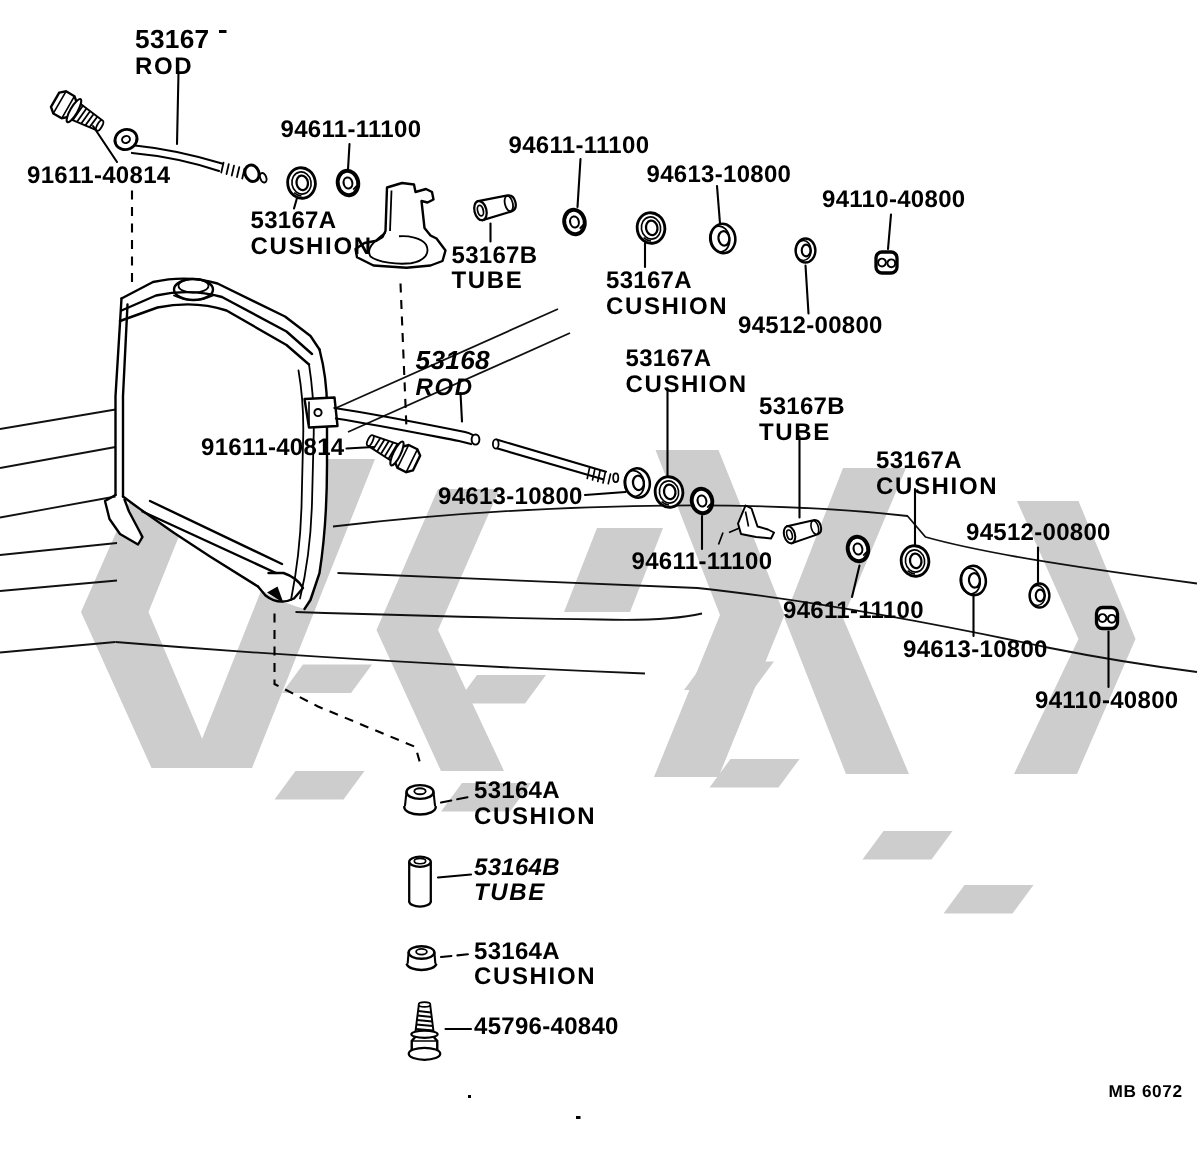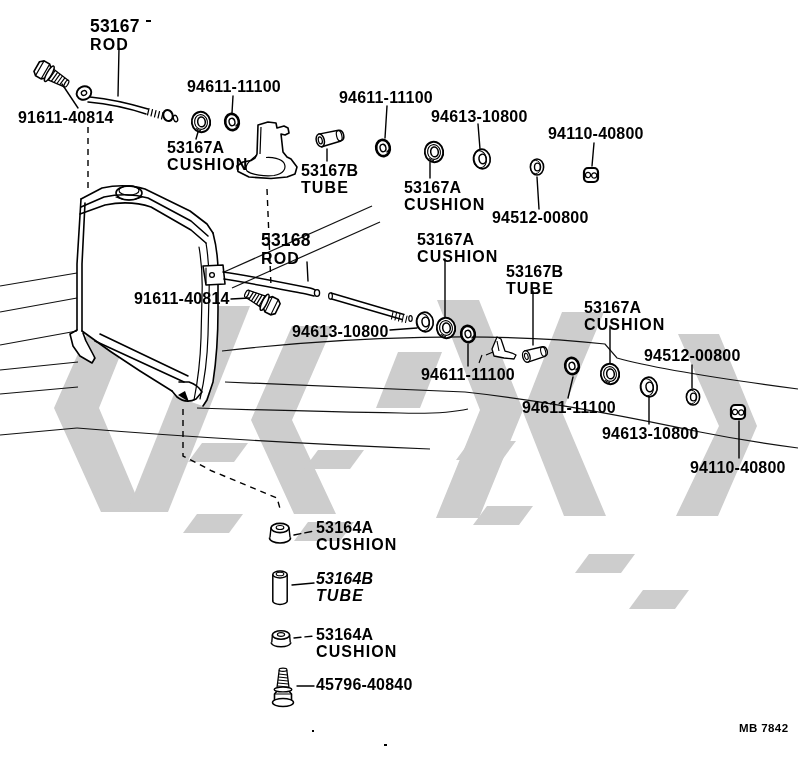--- a/index.html
+++ b/index.html
@@ -260,21 +260,21 @@
       <div class="plabel" style="left: 548px; top: 126px;">
         <span class="num">94110-40800</span>
       </div>
       <div class="plabel" style="left: 492px; top: 210px;">
         <span class="num">94512-00800</span>
       </div>
       <div class="plabel" style="left: 417px; top: 232px;">
         <span class="num">53167A</span>
         <span class="sub">CUSHION</span>
       </div>
-      <div class="plabel big" style="left: 261px; top: 232px;">
+      <div class="plabel big" style="left: 277px; top: 232px; font-style: italic;">
         <span class="num">53168</span>
         <span class="sub">ROD</span>
       </div>
       <div class="plabel" style="left: 134px; top: 291px;">
         <span class="num">91611-40814</span>
       </div>
       <div class="plabel" style="left: 292px; top: 324px;">
         <span class="num">94613-10800</span>
       </div>
       <div class="plabel" style="left: 421px; top: 367px;">
@@ -310,15 +310,15 @@
       </div>
       <div class="plabel" style="left: 316px; top: 627px;">
         <span class="num">53164A</span>
         <span class="sub">CUSHION</span>
       </div>
       <div class="plabel" style="left: 316px; top: 677px;">
         <span class="num">45796-40840</span>
       </div>
     </div>
 
-<div id="plate-code">MB 7842</div>
+<div id="plate-code">MB 6072</div>
 
 </div>
 
 </body></html>

